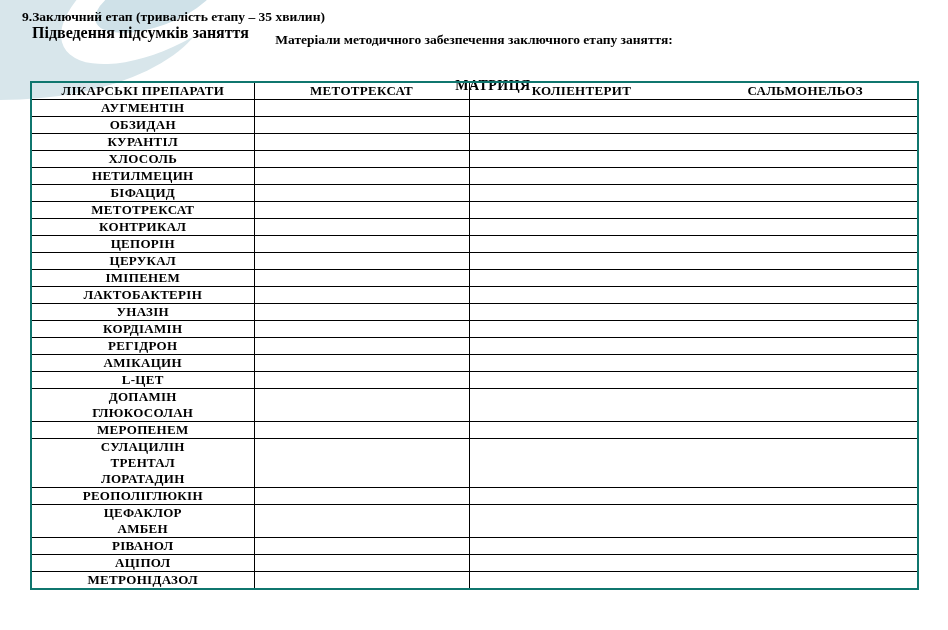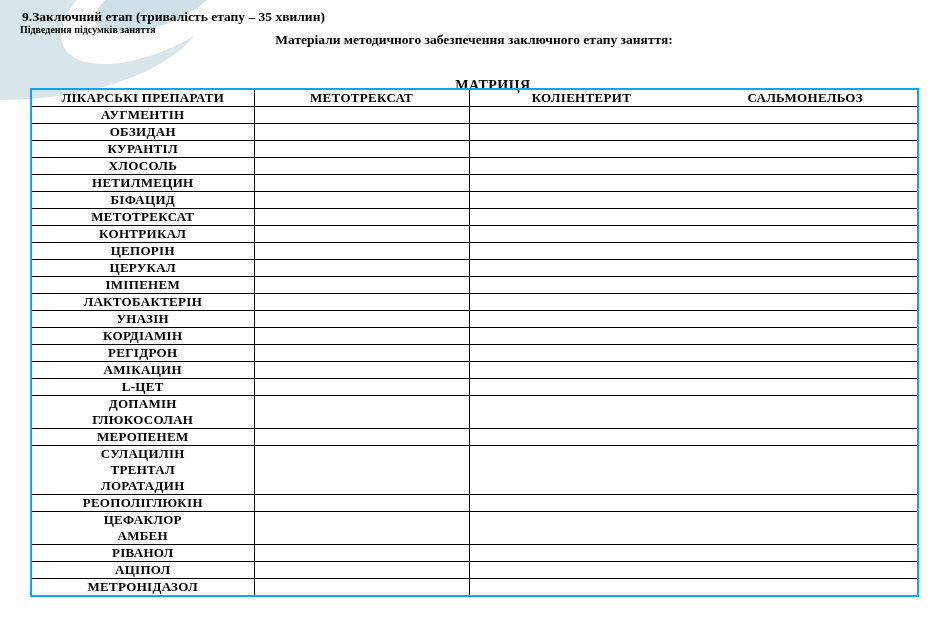--- a/index.html
+++ b/index.html
@@ -34,30 +34,30 @@
   }
   .s3 {
     position: absolute; left: 92px; top: -26px;
     width: 128px; height: 52px;
     background: #cfe1e8;
     border-radius: 50%;
     transform: rotate(-20deg);
   }
 
   .l1 { position: absolute; left: 22px; top: 9px;  font-size: 13.5px; white-space: nowrap; text-align: center; }
-  .l2 { position: absolute; left: 20px; top: 24px; font-size: 10px; white-space: nowrap; }
+  .l2 { position: absolute; left: 32px; top: 24px; font-size: 16px; white-space: nowrap; }
   .l3 { position: absolute; left: 0; top: 32px; width: 100%; text-align: center; font-size: 13.5px; }
   .ttl { position: absolute; left: 0; top: 78px; width: 100%; text-align: center; font-size: 14px; letter-spacing: 0.5px; padding-left: 19px; }
 
   table.matrix {
     position: absolute;
-    left: 30px; top: 88px;
+    left: 30px; top: 81px;
     width: 887px;
     border-collapse: collapse;
-    border: 2px solid #0ea5e9;
+    border: 2px solid #0f766e;
     table-layout: fixed;
   }
   table.matrix th, table.matrix td {
     border: 1px solid #000;
     padding: 0;
     font-size: 13px;
     line-height: 16px;
     text-align: center;
     vertical-align: middle;
     letter-spacing: 0.3px;

